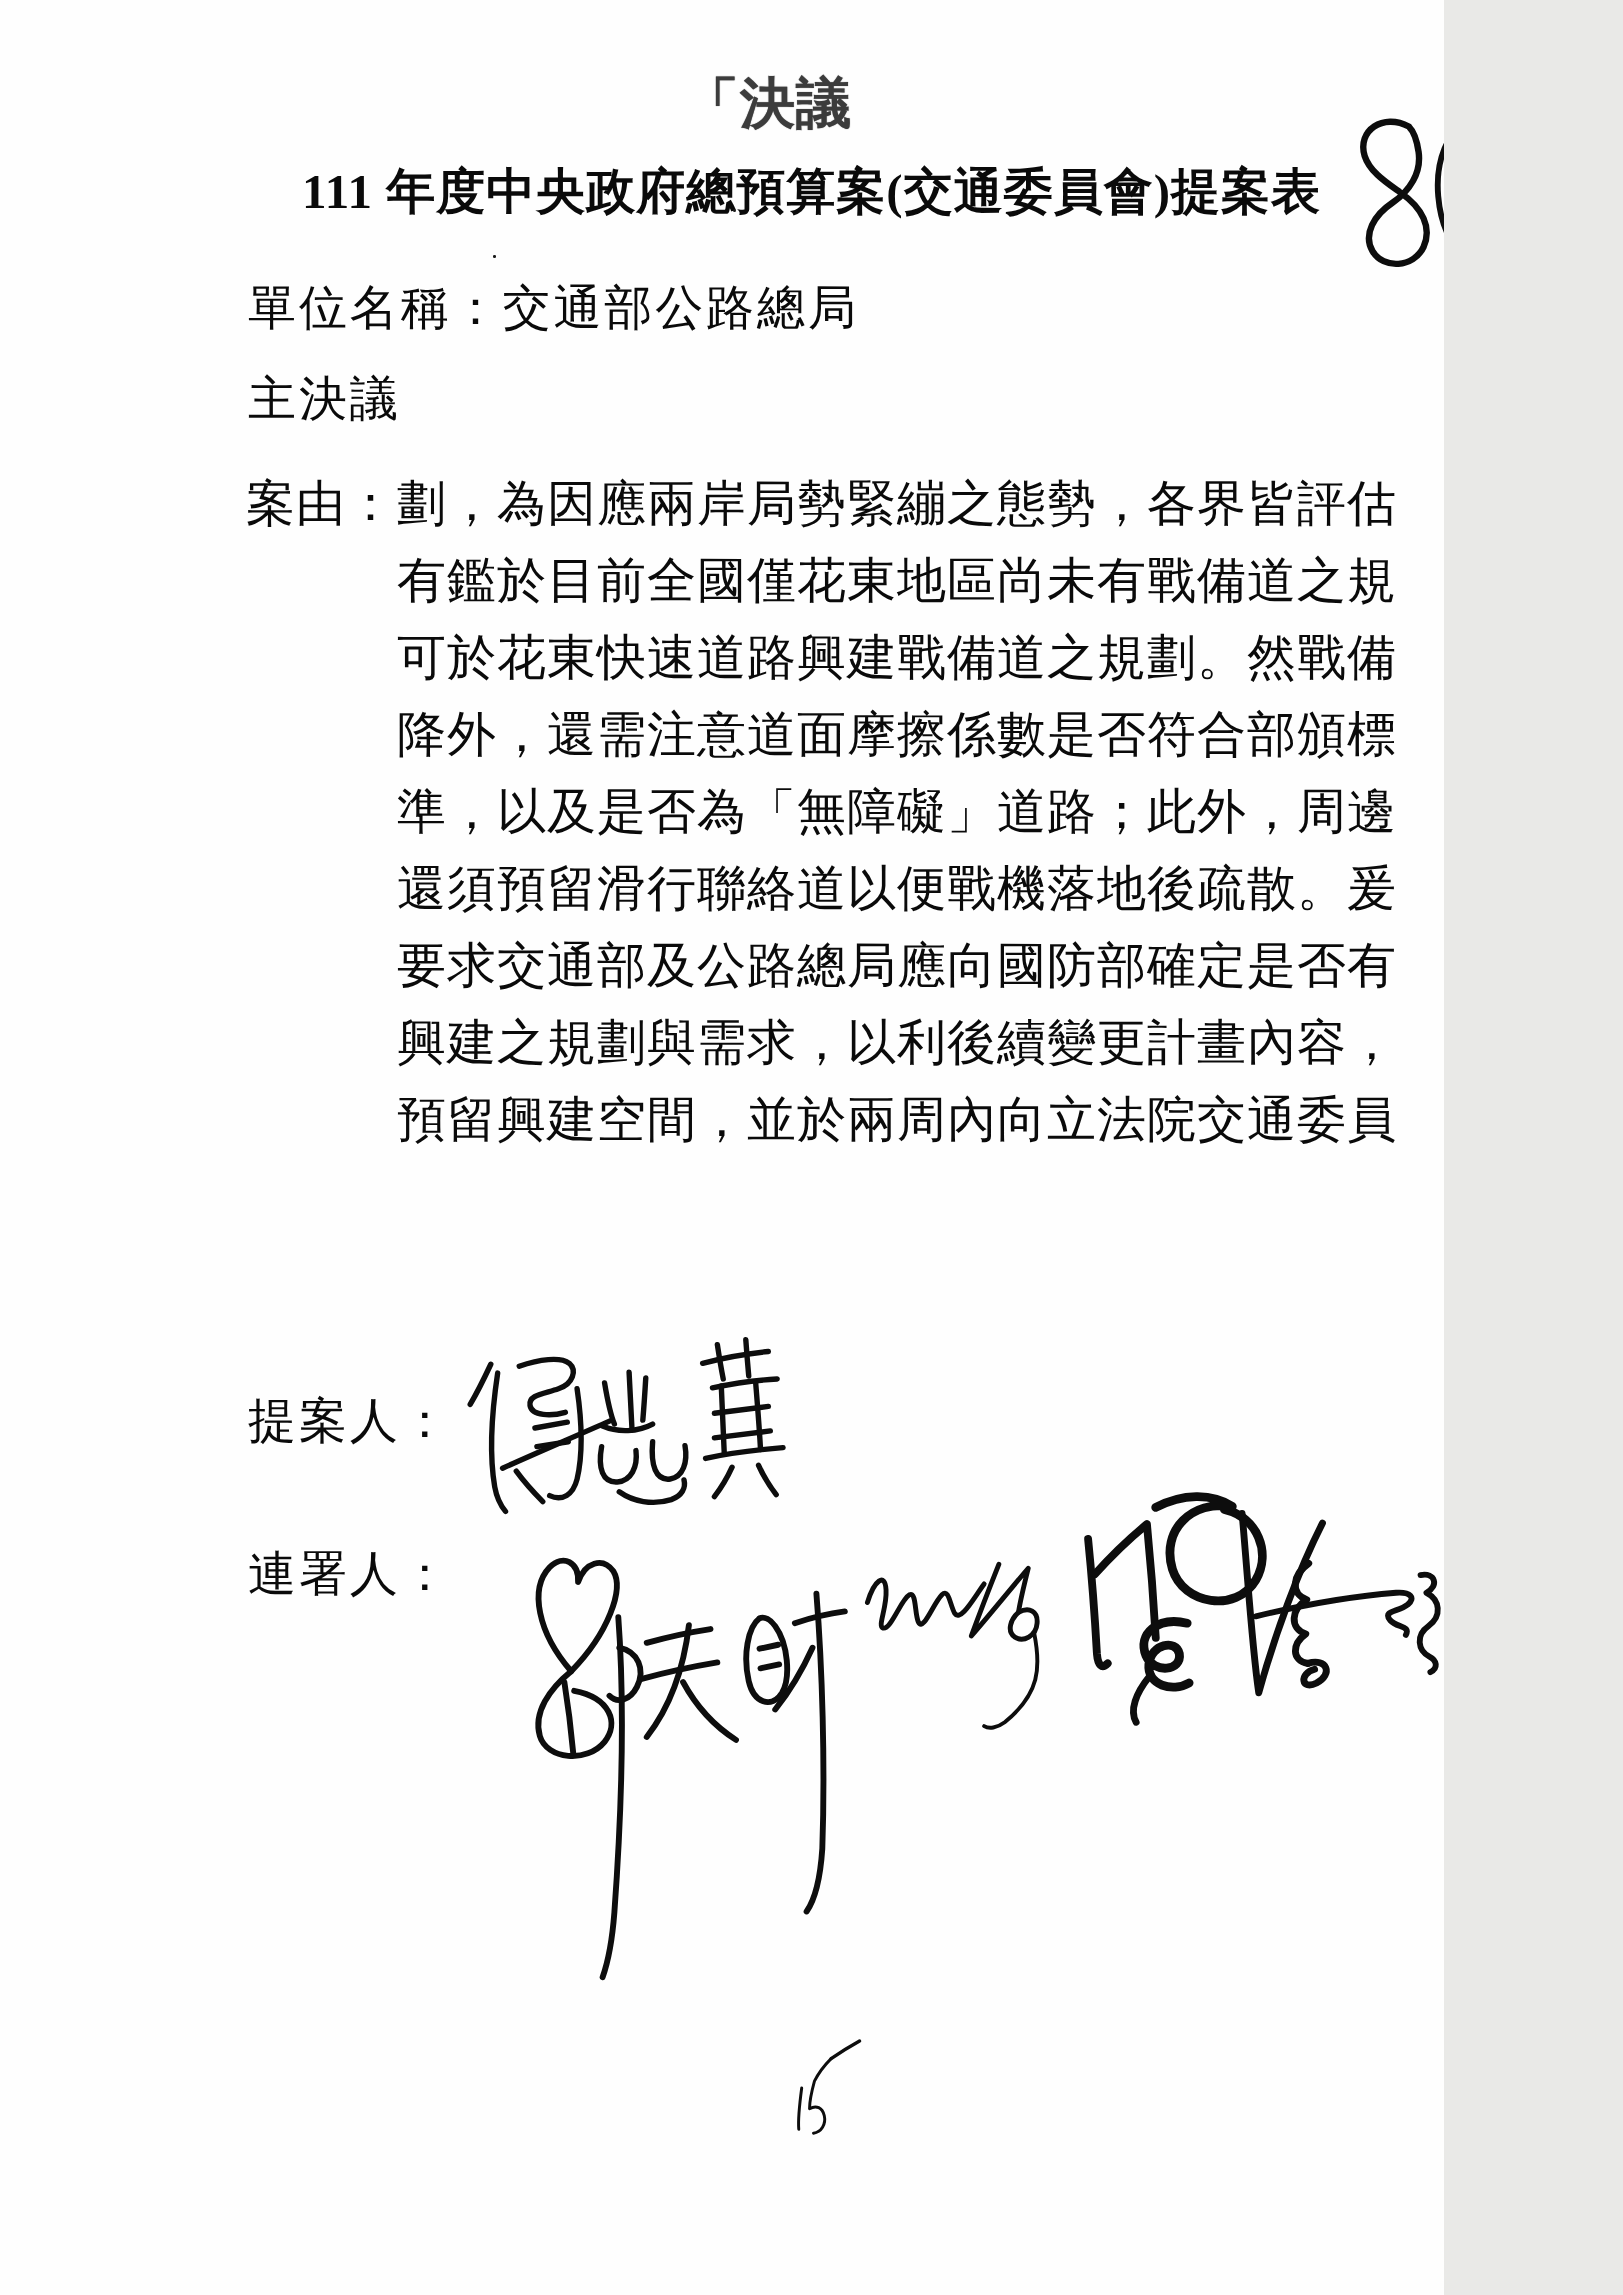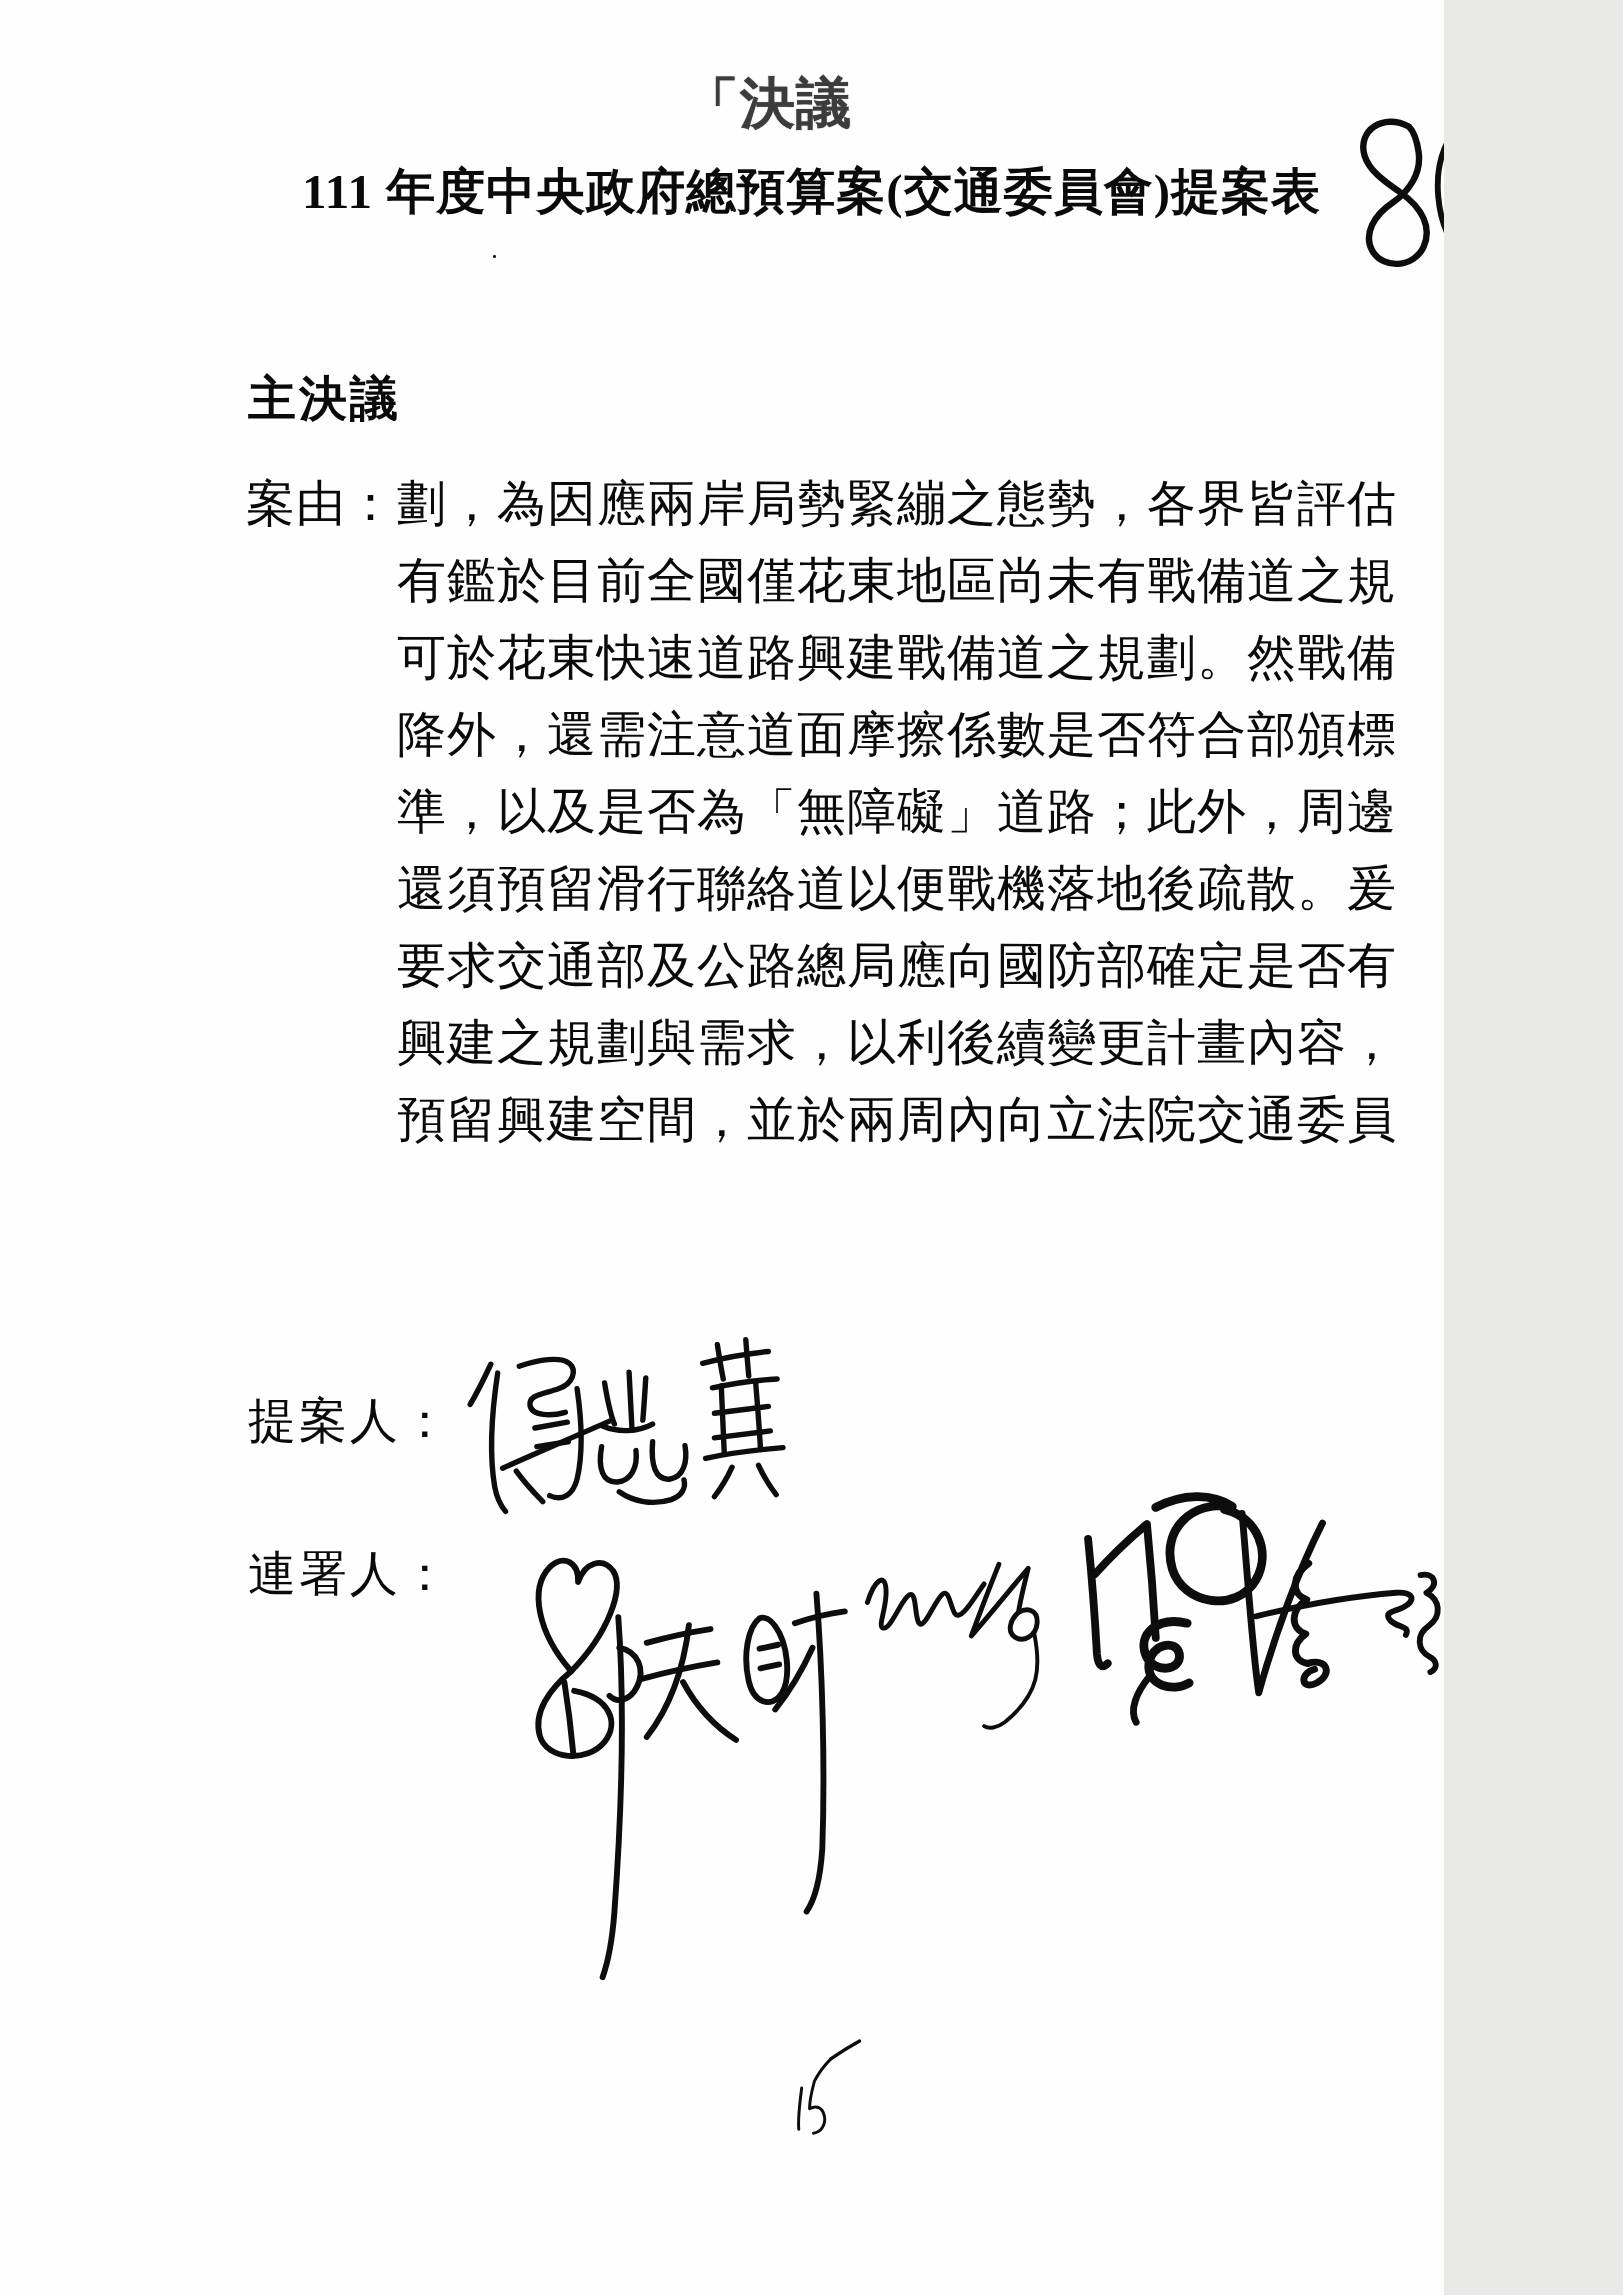--- a/index.html
+++ b/index.html
@@ -7,21 +7,21 @@
   .sheet{
     position:relative;width:1444px;height:2295px;background:#fefefe;
     font-family:"Liberation Serif","DejaVu Serif",serif;color:#0a0a0a;overflow:hidden;
   }
   .abs{position:absolute;white-space:nowrap;line-height:1.12;}
   .stamp{left:684px;top:73px;font-size:55px;font-weight:700;letter-spacing:1px;
          color:#121212;text-shadow:0 0 1px #333;}
   .stamp .worn{opacity:.82;filter:blur(0.5px);}
   .title{left:302px;top:165px;font-size:49px;font-weight:700;letter-spacing:1px;}
   .unit-line{left:248px;top:281px;font-size:48px;letter-spacing:2.9px;}
-  .resolution-type{left:248px;top:372px;font-size:48px;letter-spacing:2.9px;font-weight:bold;}
+  .resolution-type{left:248px;top:372px;font-size:48px;letter-spacing:2.9px;}
   .case-block{position:absolute;left:246px;top:458px;font-size:49px;letter-spacing:1px;}
   .case-label{position:absolute;left:0;top:12.8px;}
   .case-line{margin-left:151px;height:77px;padding-top:12.8px;box-sizing:border-box;white-space:nowrap;}
   .sig-line{font-size:48px;letter-spacing:2.9px;}
   .proposer-line{left:248px;top:1394px;}
   .cosigner-line{left:248px;top:1547px;}
   .ink{position:absolute;left:0;top:0;z-index:3;pointer-events:none;}
   .ink path{fill:none;stroke:#0d0d0d;stroke-linecap:round;stroke-linejoin:round;}
   .speck{position:absolute;background:#1a1a1a;border-radius:50%;z-index:2;}
 </style>
@@ -29,20 +29,21 @@
 <body>
 
 <div class="sheet">
 
   <div class="abs stamp">
     <span class="worn">「決議</span>
   </div>
 
   <div class="abs title">111 年度中央政府總預算案(交通委員會)提案表</div>
 
+  <div class="abs unit-line"><span>單位名稱：</span><span>交通部公路總局</span></div>
 
   <div class="abs resolution-type">主決議</div>
 
   <div class="case-block">
     <span class="case-label">案由：</span>
     <div class="case-line">劃，為因應兩岸局勢緊繃之態勢，各界皆評估</div>
     <div class="case-line">有鑑於目前全國僅花東地區尚未有戰備道之規</div>
     <div class="case-line">可於花東快速道路興建戰備道之規劃。然戰備</div>
     <div class="case-line">降外，還需注意道面摩擦係數是否符合部頒標</div>
     <div class="case-line">準，以及是否為「無障礙」道路；此外，周邊</div>

